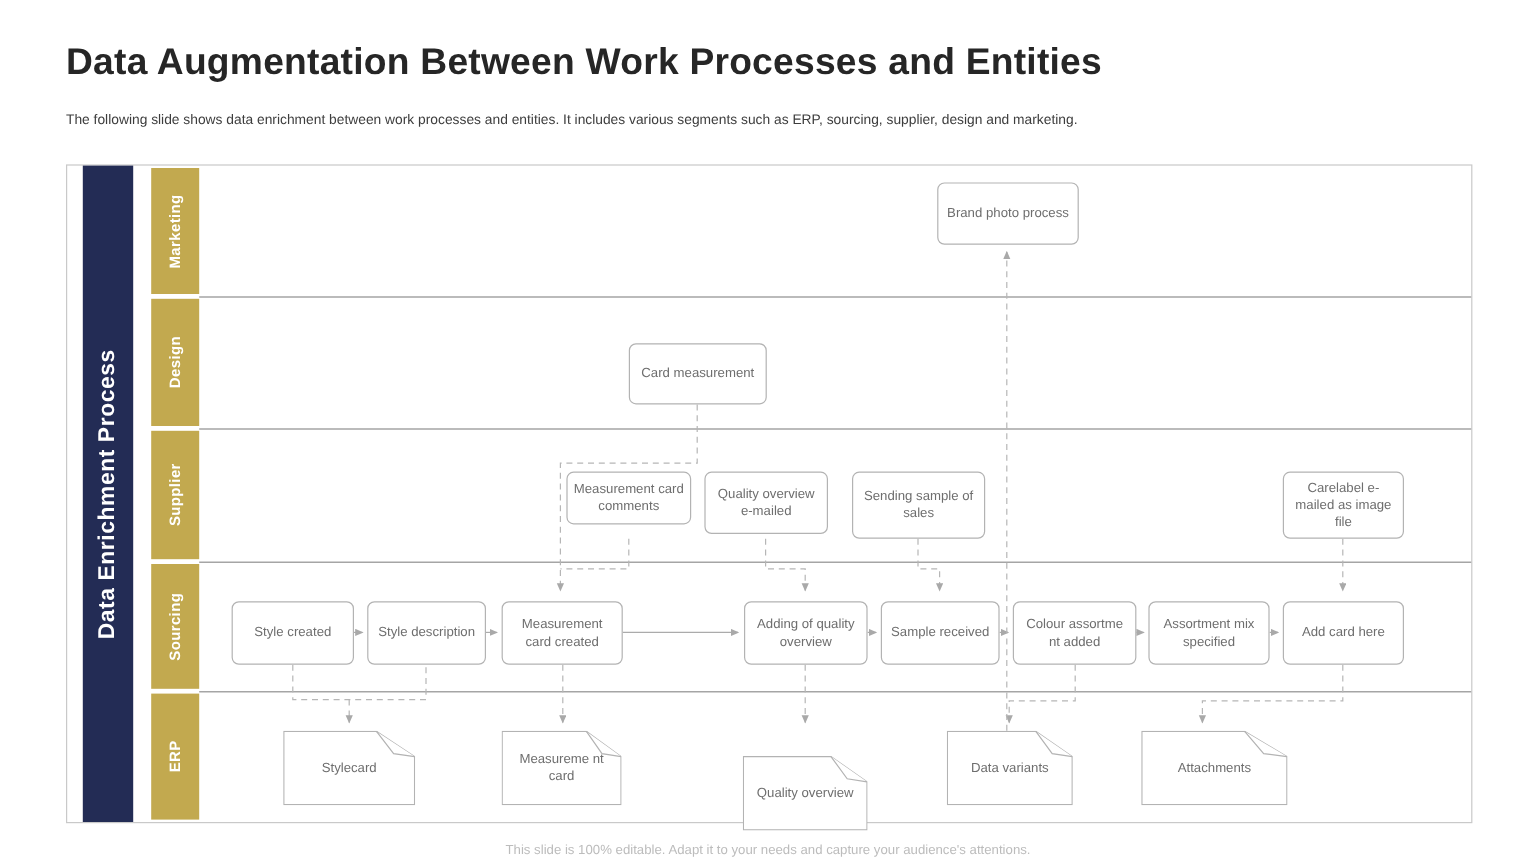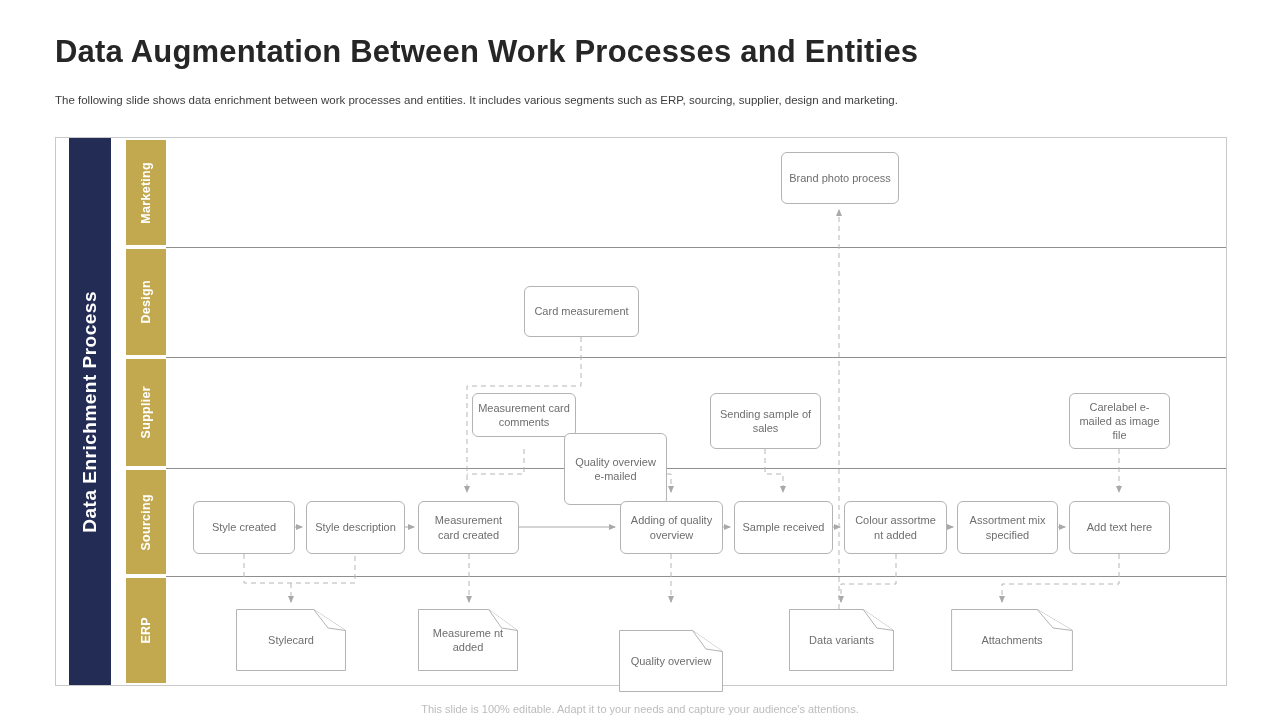--- a/index.html
+++ b/index.html
@@ -113,21 +113,21 @@
       <span>Brand photo process</span>
     </div>
 
     <div class="pbox" style="left:468px;top:148px;width:115px;height:51px;">
       <span>Card measurement</span>
     </div>
 
     <div class="pbox" style="left:416px;top:255px;width:104px;height:44px;">
       <span>Measurement card comments</span>
     </div>
-    <div class="pbox" style="left:508px;top:255px;width:103px;height:72px;margin-top:40px;">
+    <div class="pbox" style="left:531px;top:255px;width:103px;height:52px;">
       <span>Quality overview e-mailed</span>
     </div>
     <div class="pbox" style="left:654px;top:255px;width:111px;height:56px;">
       <span>Sending sample of sales</span>
     </div>
     <div class="pbox" style="left:1013px;top:255px;width:101px;height:56px;">
       <span>Carelabel  e-mailed as image file</span>
     </div>
 
     <div class="pbox" style="left:137px;top:363px;width:102px;height:53px;">
@@ -145,36 +145,36 @@
     <div class="pbox" style="left:678px;top:363px;width:99px;height:53px;">
       <span>Sample received</span>
     </div>
     <div class="pbox" style="left:788px;top:363px;width:103px;height:53px;">
       <span>Colour assortme nt added</span>
     </div>
     <div class="pbox" style="left:901px;top:363px;width:101px;height:53px;">
       <span>Assortment mix specified</span>
     </div>
     <div class="pbox" style="left:1013px;top:363px;width:101px;height:53px;">
-      <span>Add text here</span>
+      <span>Add card here</span>
     </div>
 
     <div class="doc" style="left:180px;top:471px;width:110px;height:62px;border-radius:19px;">
       <svg viewBox="0 0 104 62" preserveAspectRatio="none">
         <path d="M0.5,0.5 L73.5,0.5 L103.5,21.5 L103.5,61.5 L0.5,61.5 Z" fill="#ffffff" stroke="#b3b3b3" vector-effect="non-scaling-stroke"></path>
         <path d="M73.5,0.5 L87,19 L103.5,21.5" fill="#ffffff" stroke="#b3b3b3" vector-effect="non-scaling-stroke"></path>
       </svg>
       <div class="doc-label">Stylecard</div>
     </div>
     <div class="doc" style="left:362px;top:471px;width:100px;height:62px;">
       <svg viewBox="0 0 104 62" preserveAspectRatio="none">
         <path d="M0.5,0.5 L73.5,0.5 L103.5,21.5 L103.5,61.5 L0.5,61.5 Z" fill="#ffffff" stroke="#b3b3b3" vector-effect="non-scaling-stroke"></path>
         <path d="M73.5,0.5 L87,19 L103.5,21.5" fill="#ffffff" stroke="#b3b3b3" vector-effect="non-scaling-stroke"></path>
       </svg>
-      <div class="doc-label">Measureme nt added</div>
+      <div class="doc-label">Measureme nt card</div>
     </div>
     <div class="doc" style="left:563px;top:471px;width:104px;height:62px;margin-top:21px;">
       <svg viewBox="0 0 104 62" preserveAspectRatio="none">
         <path d="M0.5,0.5 L73.5,0.5 L103.5,21.5 L103.5,61.5 L0.5,61.5 Z" fill="#ffffff" stroke="#b3b3b3" vector-effect="non-scaling-stroke"></path>
         <path d="M73.5,0.5 L87,19 L103.5,21.5" fill="#ffffff" stroke="#b3b3b3" vector-effect="non-scaling-stroke"></path>
       </svg>
       <div class="doc-label">Quality overview</div>
     </div>
     <div class="doc" style="left:733px;top:471px;width:105px;height:62px;">
       <svg viewBox="0 0 104 62" preserveAspectRatio="none">

